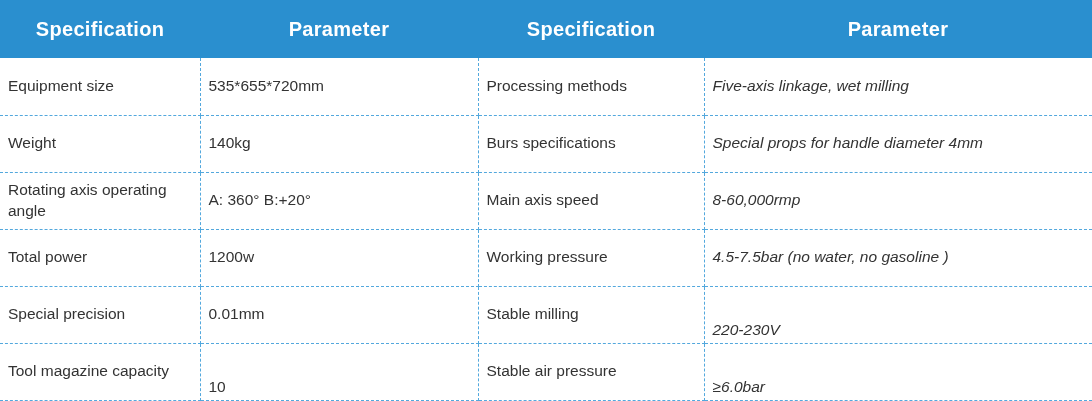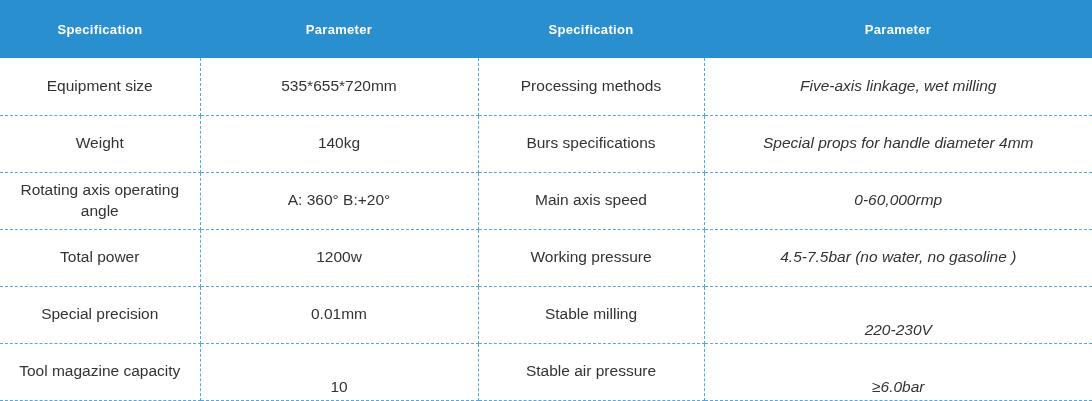--- a/index.html
+++ b/index.html
@@ -15,30 +15,29 @@
     overflow: hidden;
   }
   .spec-table {
     width: 1092px;
     border-collapse: collapse;
     table-layout: fixed;
   }
   .spec-table thead th {
     background: #2a8fcf;
     color: #ffffff;
-    font-size: 13px;
+    font-size: 20px;
     font-weight: bold;
     height: 56px;
     vertical-align: middle;
     border: none;
     letter-spacing: 0.3px;
   }
   .spec-table tbody td {
     height: 57px;
-    text-align: center;
     vertical-align: middle;
     font-size: 15.5px;
     color: #333333;
     border-bottom: 1px dashed #53a8dd;
     border-right: 1px dashed #53a8dd;
     padding: 4px 8px;
     box-sizing: border-box;
     line-height: 1.35;
   }
   .spec-table tbody tr td:last-child {
@@ -86,21 +85,21 @@
     <tr>
       <td class="cell-label">Weight</td>
       <td class="cell-value">140kg</td>
       <td class="cell-label">Burs specifications</td>
       <td class="cell-value">Special props for handle diameter 4mm</td>
     </tr>
     <tr>
       <td class="cell-label">Rotating axis operating angle</td>
       <td class="cell-value">A: 360°   B:+20°</td>
       <td class="cell-label">Main axis speed</td>
-      <td class="cell-value">0-60,000rmp</td>
+      <td class="cell-value">8-60,000rmp</td>
     </tr>
     <tr>
       <td class="cell-label">Total power</td>
       <td class="cell-value">1200w</td>
       <td class="cell-label">Working pressure</td>
       <td class="cell-value">4.5-7.5bar (no water, no gasoline )</td>
     </tr>
     <tr>
       <td class="cell-label">Special precision</td>
       <td class="cell-value">0.01mm</td>

